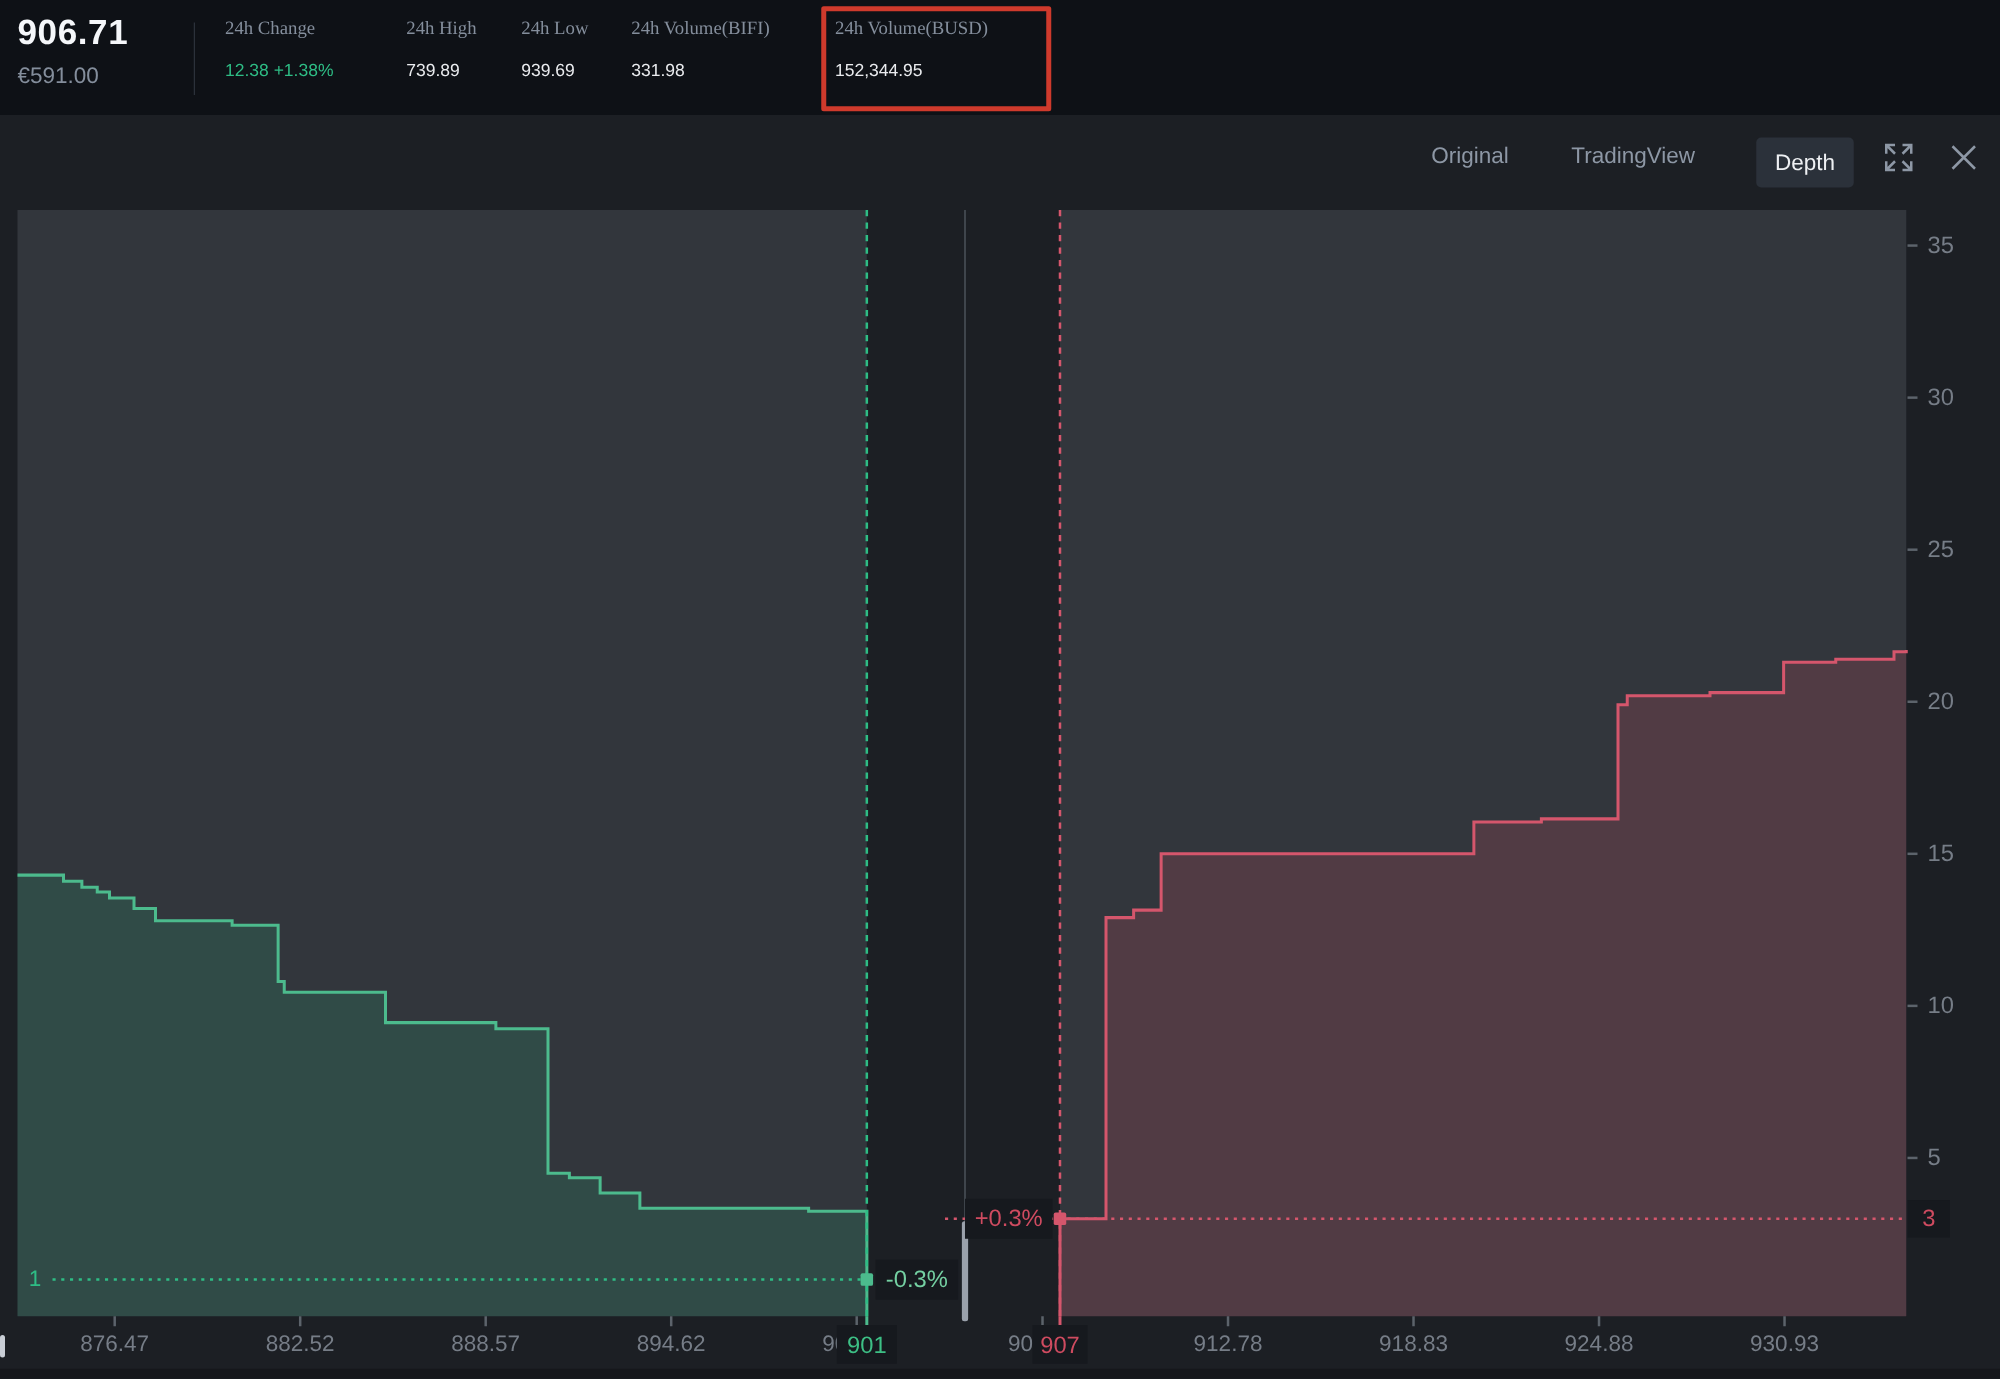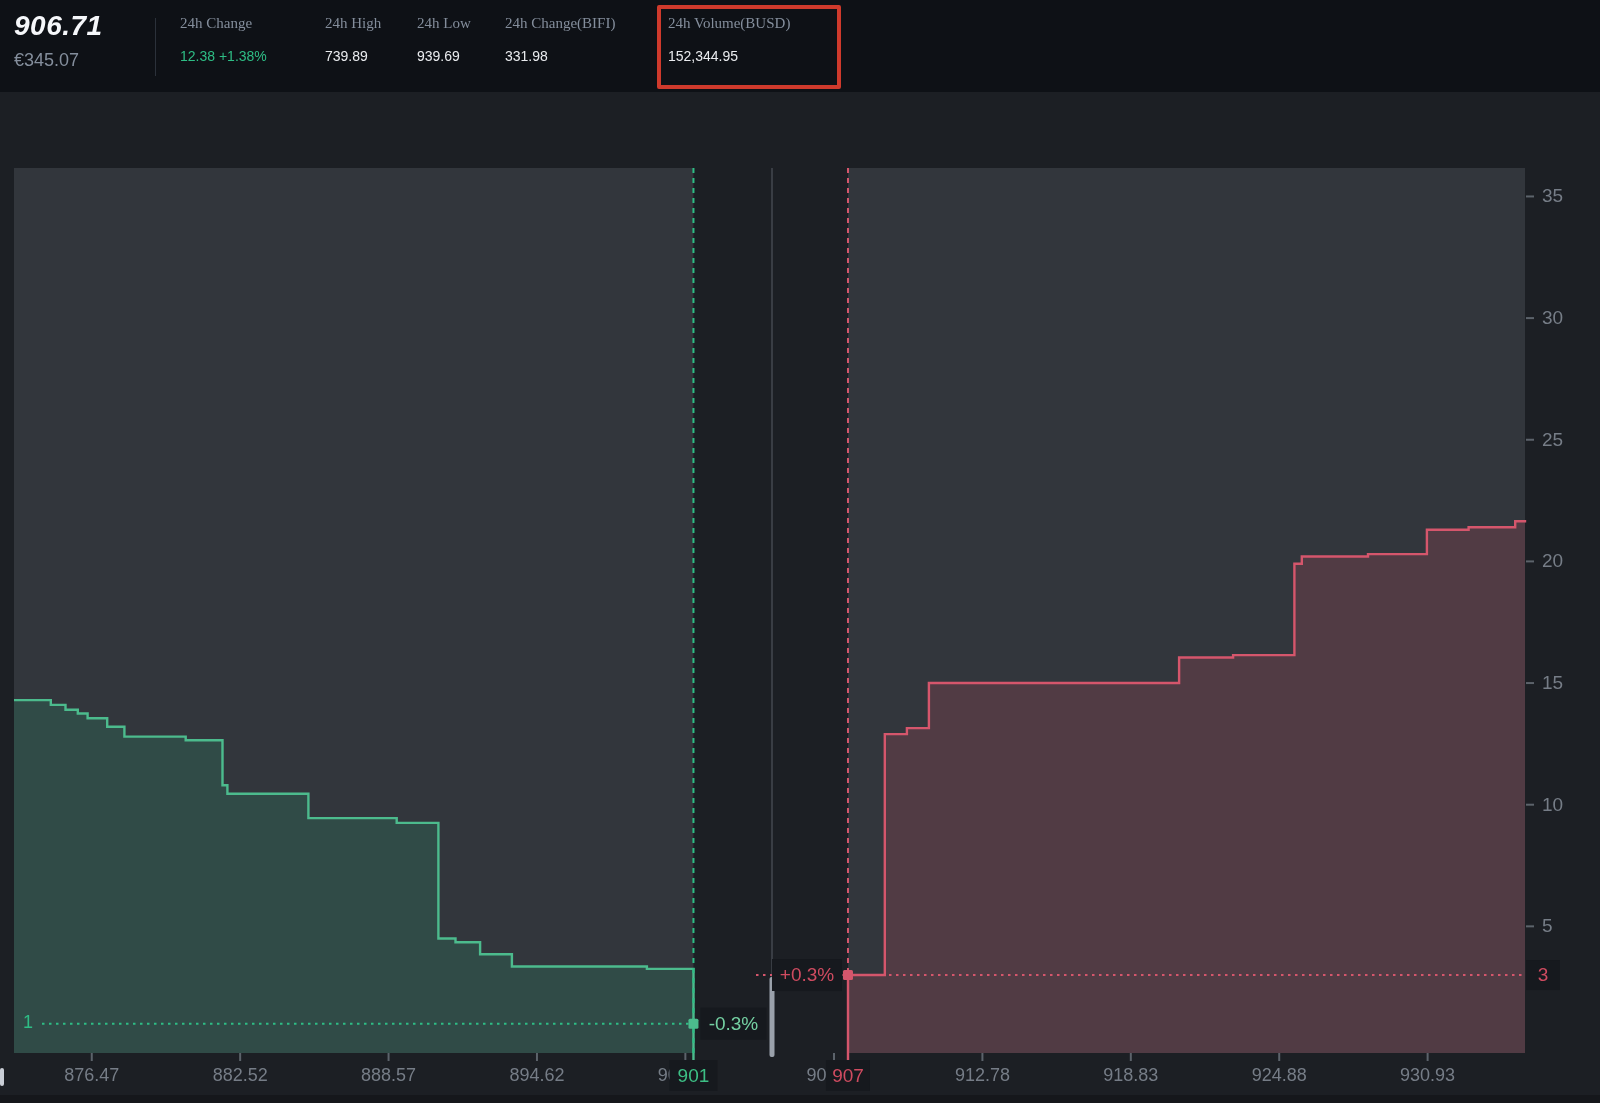--- a/index.html
+++ b/index.html
@@ -1,20 +1,20 @@
 <!DOCTYPE html>
 <html><head>
 <meta charset="utf-8">
 <style>
   html,body{margin:0;padding:0;background:#1c1f24;width:1600px;height:1103px;overflow:hidden;
     font-family:"Liberation Sans","DejaVu Sans",sans-serif;-webkit-font-smoothing:antialiased;}
   .app{position:relative;width:1600px;height:1103px;}
   
   .header{position:absolute;left:0;top:0;width:1600px;height:92px;background:#0e1116;z-index:5;}
-  .price-main{position:absolute;left:14px;top:10px;font-size:28px;font-weight:700;color:#f5f7fa;letter-spacing:.5px;font-style:italic;}
+  .price-main{position:absolute;left:14px;top:10px;font-size:28px;font-weight:700;color:#f5f7fa;letter-spacing:.5px;}
   .price-fiat{position:absolute;left:14px;top:50px;font-size:18px;color:#848e9c;}
   .hdr-vdiv{position:absolute;left:155px;top:18px;width:1px;height:58px;background:#2b313a;}
   .stat{position:absolute;top:0;height:92px;}
   .stat .lbl{position:absolute;top:15px;left:0;font-size:15px;color:#848e9c;white-space:nowrap;font-family:Liberation Serif, serif;}
   .stat .val{position:absolute;top:48px;left:0;font-size:14px;font-weight:500;color:#eaecef;white-space:nowrap;}
   .stat .val.green{color:#2ebd85;}
   .s1{left:180px}.s2{left:325px}.s3{left:417px}.s4{left:505px}.s5{left:668px}
   .hl-box{position:absolute;left:657px;top:5px;width:176px;height:76px;border:4px solid #cf3a2c;border-radius:2px;z-index:6;pointer-events:none;}
   
   .toolbar{position:absolute;left:0;top:92px;width:1600px;height:76px;z-index:4;}
@@ -97,40 +97,58 @@
       <rect x="669.4594155844165" y="1060" width="48" height="31" fill="#16191e"></rect>
       <text x="693.4594155844165" y="1077" font-size="19" fill="#3dbf85" text-anchor="middle" dominant-baseline="middle">901</text>
       <rect x="825.9935064935063" y="1060" width="44" height="31" fill="#16191e"></rect>
       <text x="847.9935064935063" y="1077" font-size="19" fill="#cf4b60" text-anchor="middle" dominant-baseline="middle">907</text>
       <rect x="0" y="1095" width="1600" height="8" fill="#15171b"></rect>
       <rect x="0" y="1068" width="4" height="18" rx="2" fill="#c9ced6"></rect>
     </svg>
 
   <div class="header">
     <div class="price-main">906.71</div>
-    <div class="price-fiat">€345.07</div>
+    <div class="price-fiat">€591.00</div>
     <div class="hdr-vdiv"></div>
 
     <div class="stat s1">
       <div class="lbl">24h Change</div>
       <div class="val green">12.38 +1.38%</div>
     </div>
     <div class="stat s2">
       <div class="lbl">24h High</div>
       <div class="val">739.89</div>
     </div>
     <div class="stat s3">
       <div class="lbl">24h Low</div>
       <div class="val">939.69</div>
     </div>
     <div class="stat s4">
-      <div class="lbl">24h Change(BIFI)</div>
+      <div class="lbl">24h Volume(BIFI)</div>
       <div class="val">331.98</div>
     </div>
     <div class="stat s5">
       <div class="lbl">24h Volume(BUSD)</div>
       <div class="val">152,344.95</div>
     </div>
     <div class="hl-box"></div>
   </div>
 
+  <div class="toolbar">
+    <div class="tab tab-original">Original</div>
+    <div class="tab tab-tradingview">TradingView</div>
+    <div class="tab tab-depth">Depth</div>
+    <div class="icon-btn icon-expand">
+      <svg viewBox="0 0 26 26" width="26" height="26">
+        <path d="M10 3H3v7M3 3l7 7"></path>
+          <path d="M16 3h7v7M23 3l-7 7"></path>
+        <path d="M3 16v7h7M3 23l7-7"></path>
+          <path d="M23 16v7h-7M23 23l-7-7"></path>
+      </svg>
+    </div>
+    <div class="icon-btn icon-close">
+      <svg viewBox="0 0 26 26" width="26" height="26">
+          <path d="M4 4l18 18M22 4L4 22"></path>
+        </svg>
+    </div>
+  </div>
 
 </div>
 
 </body></html>

